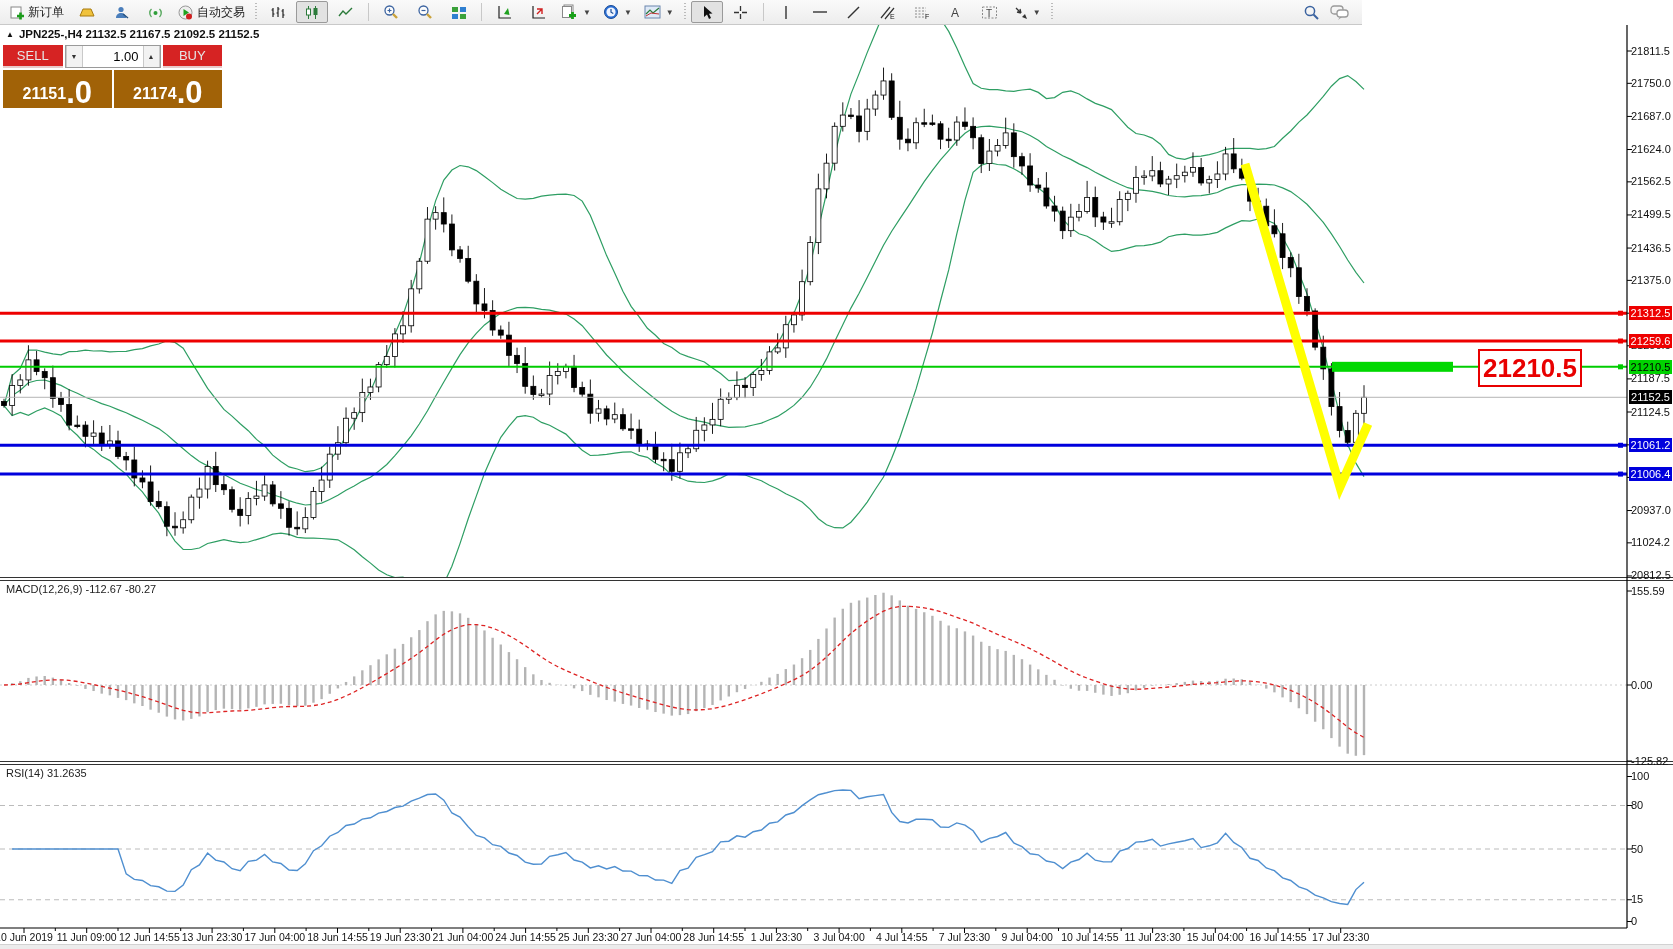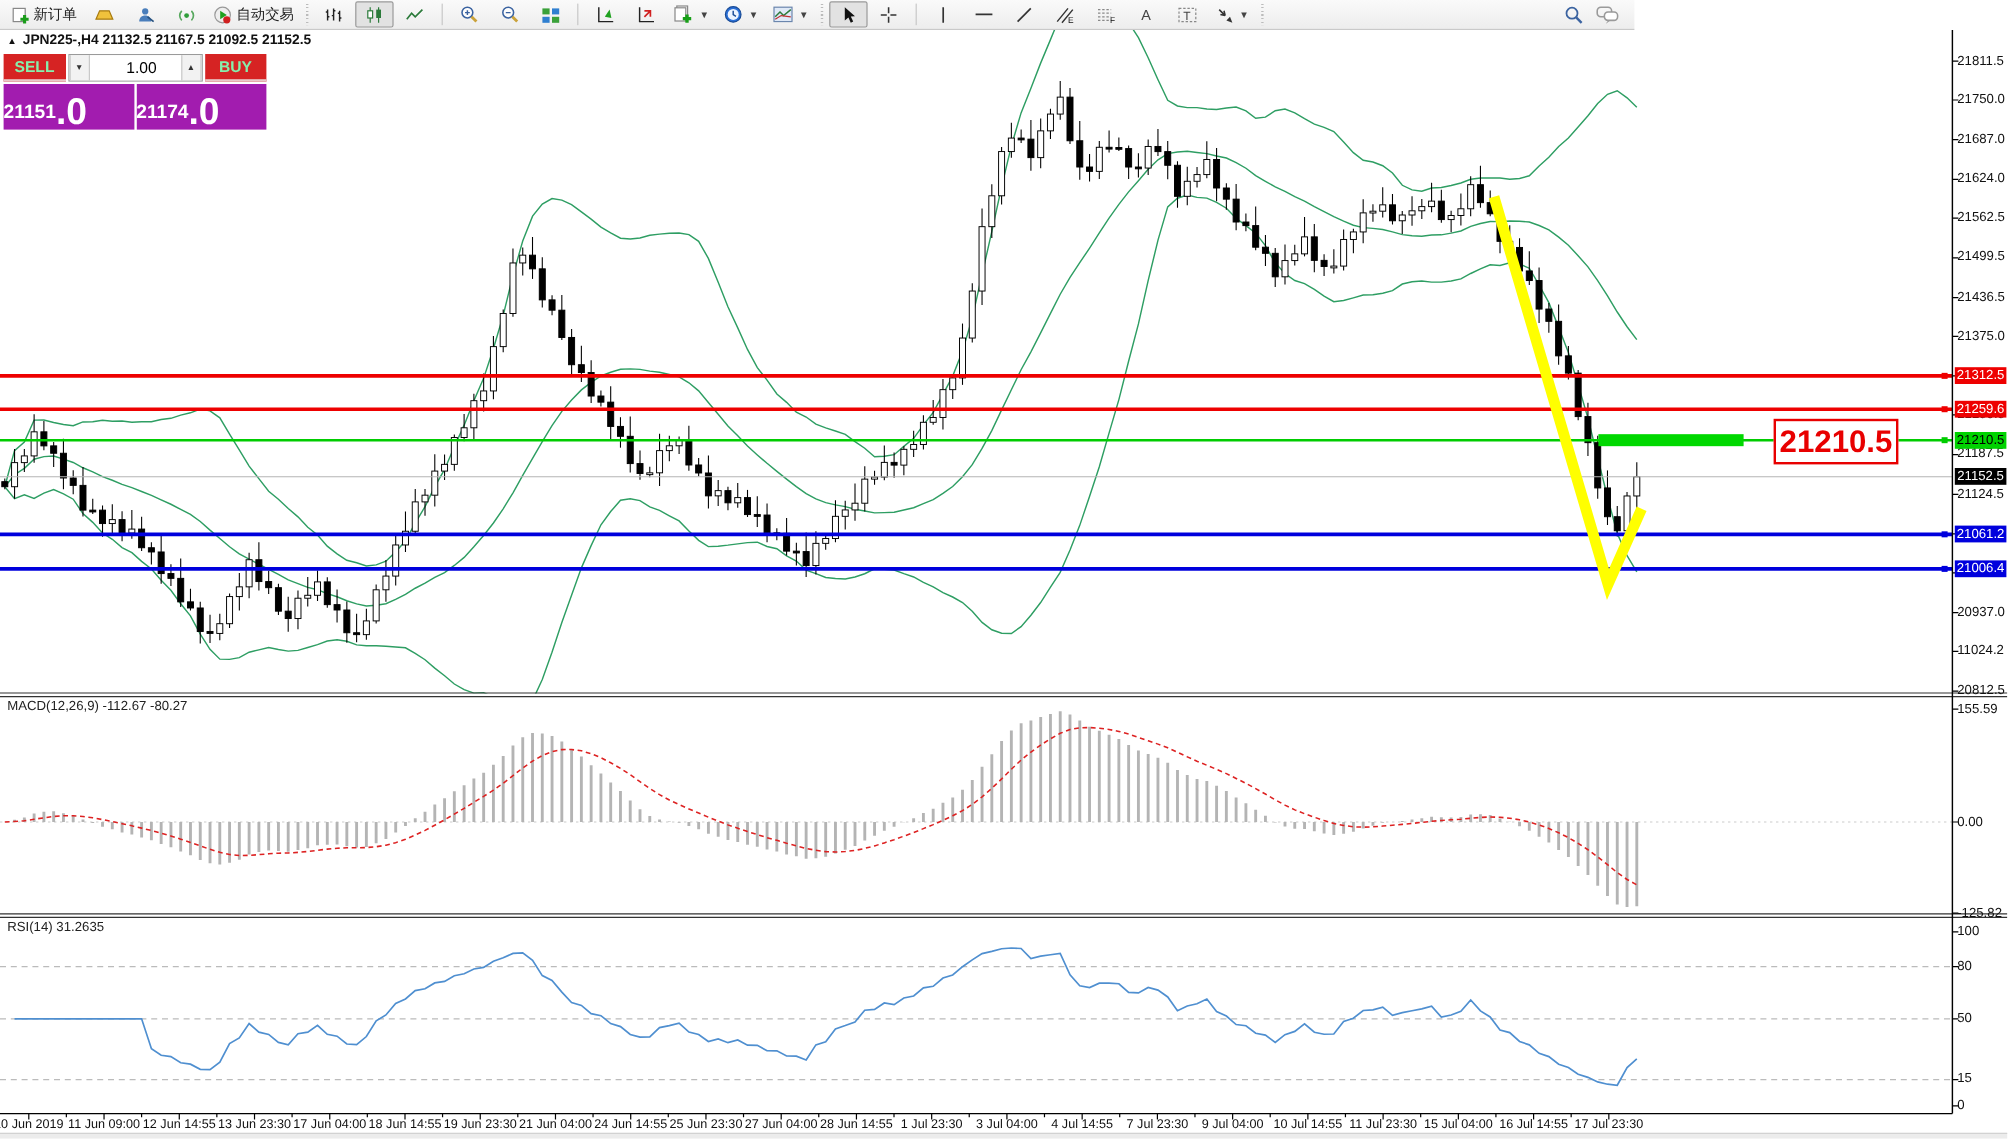--- a/index.html
+++ b/index.html
@@ -19,31 +19,31 @@
   .tf-btn{height:19px;min-width:26px;display:flex;align-items:center;justify-content:center;
     font-size:11.5px;color:#333;border:1px solid transparent;padding:0 3px;}
   .tf-btn.pressed{background:#e4e4e4;border-color:#999;}
   .tb-right{margin-left:auto;display:flex;align-items:center;gap:10px;padding-right:8px;}
   
   .chart-title{position:absolute;left:6px;top:28px;font-size:11.5px;font-weight:600;color:#111;
     display:flex;align-items:center;gap:5px;z-index:6;}
   .title-tri{font-size:8px;color:#111;}
   .ocp{position:absolute;left:3px;top:45px;width:219px;z-index:7;}
   .ocp-row1{display:flex;height:23px;gap:2px;}
-  .ocp-btn{background:#d62323;color:#86efac;font-weight:bold;font-size:13px;display:flex;
+  .ocp-btn{background:#d62323;color:#e5e5e5;font-weight:normal;font-size:13px;display:flex;
     align-items:center;justify-content:center;border-bottom:2px solid #e8caca;}
   .ocp-sell{width:62px;}.ocp-buy{width:62px;margin-left:auto;}
   .spin{display:flex;border:1px solid #9a9a9a;background:#fff;height:21px;}
   .spin-btn{width:15px;display:flex;align-items:center;justify-content:center;font-size:7px;
     background:#f2f2f2;border-left:1px solid #c9c9c9;border-right:1px solid #c9c9c9;color:#333;}
-  .vol{width:54px;border:0;font-size:13px;text-align:right;padding-right:20px;outline:none;
+  .vol{width:54px;border:0;font-size:13px;text-align:right;padding-right:4px;outline:none;
     font-family:"Liberation Sans",sans-serif;}
   .ocp-row2{display:flex;gap:2px;margin-top:2px;height:38px;}
-  .price-box{background:#a21caf;color:#fff;flex:1;display:flex;align-items:flex-end;
-    padding-bottom:2px;}
+  .price-box{background:#a16207;color:#fff;flex:1;display:flex;align-items:flex-end;
+    justify-content:center;padding-bottom:2px;}
   .pb-small{font-size:16px;font-weight:bold;line-height:1;padding-bottom:4px;}
   .pb-big{font-size:31px;font-weight:bold;line-height:0.85;}
   
   .tick-label{position:absolute;left:1631px;font-size:11px;color:#111;z-index:3;}
   .axis-badge{position:absolute;left:1629px;width:43px;height:14px;font-size:11px;
     text-align:center;line-height:14px;z-index:4;}
   .ind-label{position:absolute;left:6px;font-size:11px;color:#222;z-index:5;}
   .time-label{position:absolute;top:931px;font-size:10.5px;color:#111;white-space:nowrap;
     transform:translateX(-50%);z-index:3;}
   

